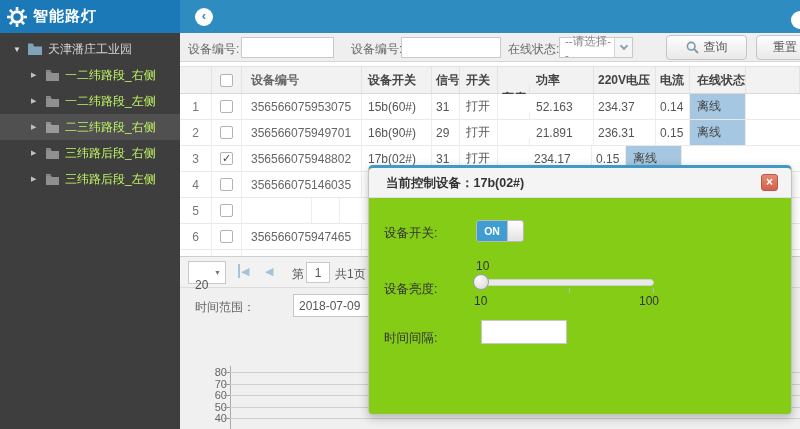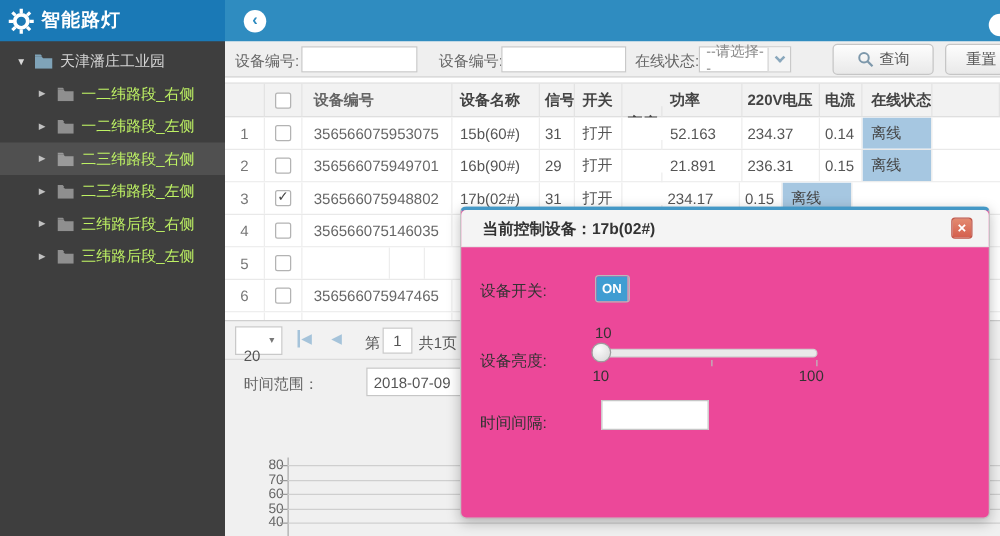--- a/index.html
+++ b/index.html
@@ -73,26 +73,26 @@
 
   
   .tr-label { position:absolute; left:195px; top:299px; color:#666; z-index:2; }
   .tr-input { position:absolute; left:293px; top:294px; width:150px; height:23px; border:1px solid #c6c6c6; background:#fff; padding:0 5px; font-size:12px; color:#555; z-index:2; font-family:inherit; }
   .grid-line { position:absolute; height:1px; background:#cfcfcf; z-index:2; }
   .grid-tick { position:absolute; width:7px; height:1px; background:#999; z-index:2; }
   .axis-line { position:absolute; left:230px; top:366px; width:1px; height:63px; background:#aaa; z-index:2; }
   .y-lab { position:absolute; width:26px; text-align:right; font-size:11px; color:#666; z-index:2; }
 
   
-  #modal { position:absolute; left:368px; top:165px; width:424px; height:250px; background:#ec4899; border:1px solid #c3c3c3; border-top:3px solid #4498c6; border-radius:5px; box-shadow:0 3px 10px rgba(0,0,0,.25); z-index:20; }
+  #modal { position:absolute; left:368px; top:165px; width:424px; height:250px; background:#84cc16; border:1px solid #c3c3c3; border-top:3px solid #4498c6; border-radius:5px; box-shadow:0 3px 10px rgba(0,0,0,.25); z-index:20; }
   .m-header { height:30px; background:#f4f4f4; border-bottom:1px solid #e0e0e0; border-radius:4px 4px 0 0; }
   .m-title { line-height:30px; padding-left:17px; font-weight:bold; font-size:12.5px; color:#333; }
   .m-close { position:absolute; right:13px; top:6px; width:17px; height:17px; background:linear-gradient(#e38a70,#d45f4e); border:1px solid #c05548; border-radius:3px; color:#fff; font-weight:bold; font-size:12px; line-height:14px; text-align:center; cursor:pointer; }
   .m-label { position:absolute; left:15px; font-size:12.5px; color:#333; }
-  .toggle { position:absolute; left:107px; top:52px; width:28px; height:22px; border:1px solid #b9b9b9; border-radius:3px; display:flex; overflow:hidden; cursor:pointer; }
+  .toggle { position:absolute; left:107px; top:52px; width:48px; height:22px; border:1px solid #b9b9b9; border-radius:3px; display:flex; overflow:hidden; cursor:pointer; }
   .toggle-on { width:30px; background:#3f9dd2; color:#fff; font-weight:bold; font-size:10.5px; display:flex; align-items:center; justify-content:center; }
   .toggle-knob { flex:1; background:linear-gradient(#ffffff,#e2e2e2); border-left:1px solid #c2c2c2; }
   .sl-value { position:absolute; left:107px; top:91px; font-size:12px; color:#333; }
   .slider { position:absolute; left:105px; top:111px; width:180px; height:7px; background:#e9e9e9; border:1px solid #d0d0d0; border-radius:4px; }
   .sl-handle { position:absolute; left:-2px; top:-6px; width:16px; height:16px; border-radius:50%; background:radial-gradient(circle at 35% 30%, #fbfbfb, #d6d6d6); border:1px solid #9d9d9d; cursor:pointer; }
   .sl-tick { position:absolute; top:120px; width:1px; height:5px; background:#bbb; }
   .sl-min { position:absolute; left:105px; top:126px; font-size:12px; color:#333; }
   .sl-max { position:absolute; left:270px; top:126px; font-size:12px; color:#333; }
   .m-input { position:absolute; left:112px; top:152px; width:86px; height:24px; border:1px solid #c6c6c6; background:#fff; font-size:12px; padding:0 4px; font-family:inherit; }
 </style>
@@ -151,28 +151,20 @@
           <path d="M0,0 L4.2,0 L5.4,1.5 L0,1.5 Z" fill="#9a9a9a"></path>
         </svg>
       <span class="tree-label">二三纬路段_右侧</span>
     </div>
     <div class="tree-item">
       <span class="tree-caret">▶</span>
       <svg class="folder" width="13" height="11" viewBox="0 0 13 11">
           <path d="M0,1.5 L4.6,1.5 L6,3 L13,3 L13,11 L0,11 Z" fill="#8f8f8f"></path>
           <path d="M0,0 L4.2,0 L5.4,1.5 L0,1.5 Z" fill="#8f8f8f"></path>
         </svg>
-      <span class="tree-label">二三纬路段_左侧</span>
-    </div>
-    <div class="tree-item">
-      <span class="tree-caret">▶</span>
-      <svg class="folder" width="13" height="11" viewBox="0 0 13 11">
-          <path d="M0,1.5 L4.6,1.5 L6,3 L13,3 L13,11 L0,11 Z" fill="#8f8f8f"></path>
-          <path d="M0,0 L4.2,0 L5.4,1.5 L0,1.5 Z" fill="#8f8f8f"></path>
-        </svg>
       <span class="tree-label">三纬路后段_右侧</span>
     </div>
     <div class="tree-item">
       <span class="tree-caret">▶</span>
       <svg class="folder" width="13" height="11" viewBox="0 0 13 11">
           <path d="M0,1.5 L4.6,1.5 L6,3 L13,3 L13,11 L0,11 Z" fill="#8f8f8f"></path>
           <path d="M0,0 L4.2,0 L5.4,1.5 L0,1.5 Z" fill="#8f8f8f"></path>
         </svg>
       <span class="tree-label">三纬路后段_左侧</span>
     </div>
@@ -209,21 +201,21 @@
     <span>重置</span>
   </div>
 </div>
 
 <div class="t-row" id="t-head">
   <span class="t-cell c-idx"></span>
   <span class="t-cell c-chk">
       <span class="chkbox"></span>
     </span>
   <span class="t-cell c-no">设备编号</span>
-  <span class="t-cell c-name">设备名称</span>
+  <span class="t-cell c-name">设备开关</span>
   <span class="t-cell c-sig">信号</span>
   <span class="t-cell c-sw">开关</span>
   <span class="t-cell c-br">亮度</span>
   <span class="t-cell c-pw">功率</span>
   <span class="t-cell c-vt">220V电压</span>
   <span class="t-cell c-cur">电流</span>
   <span class="t-cell c-st" style="padding-left:7px">在线状态</span>
   <span class="t-cell c-fill"></span>
 </div>
 

